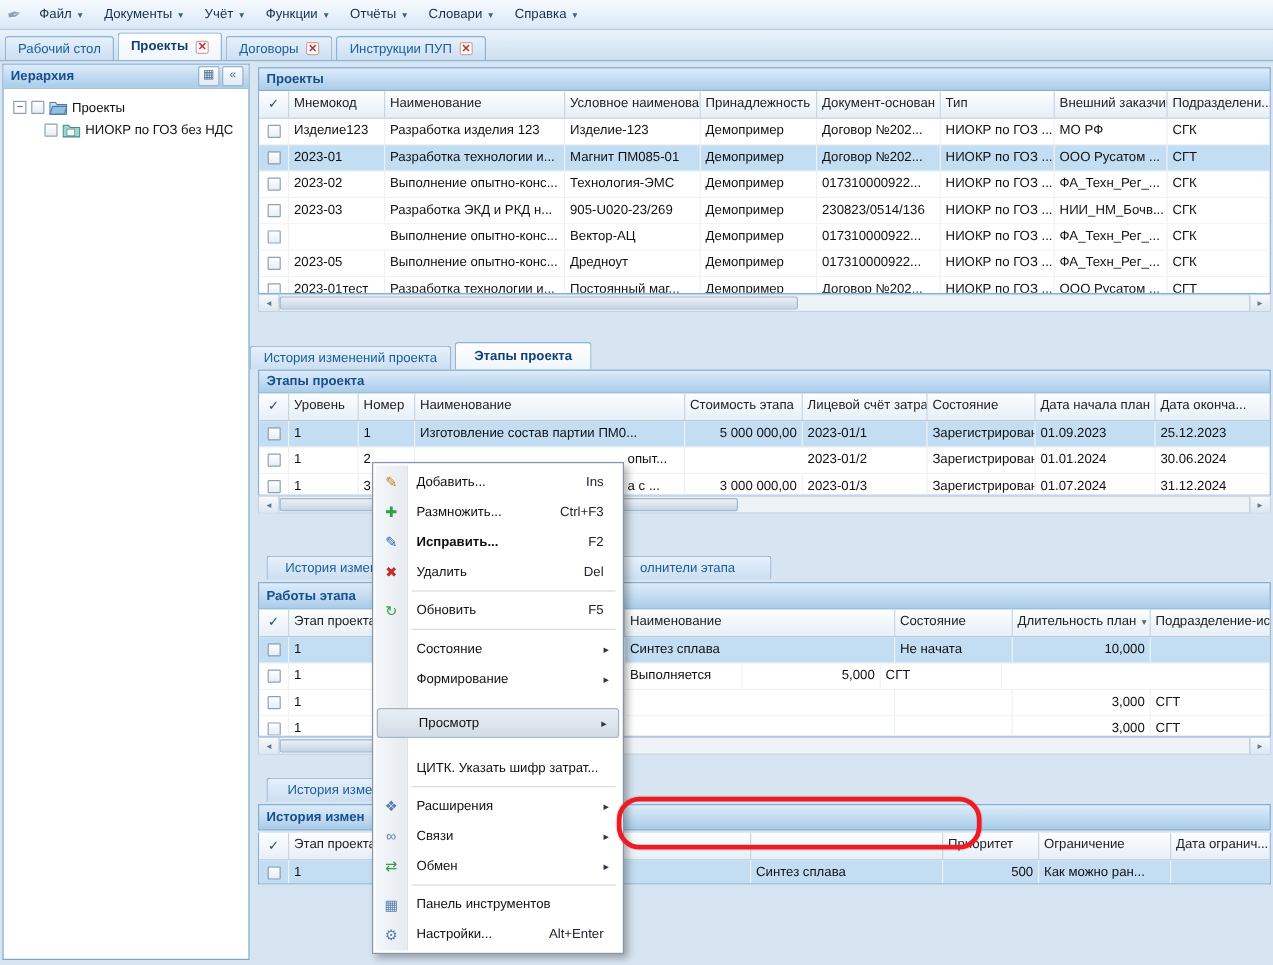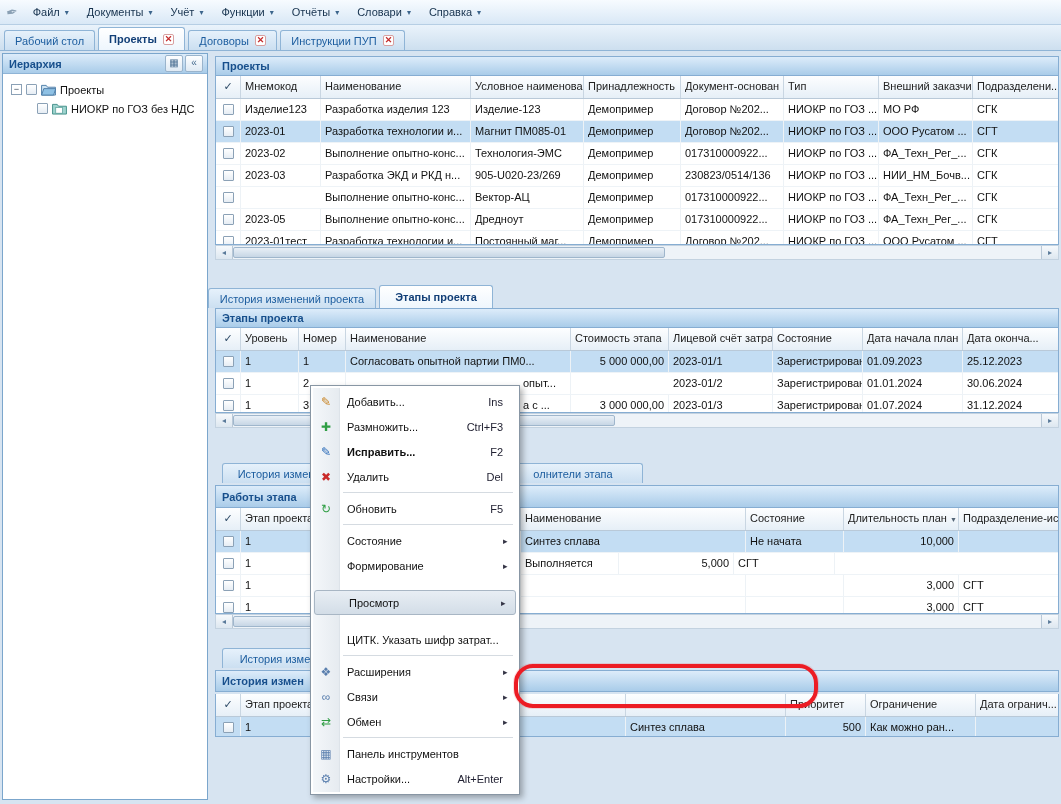--- a/index.html
+++ b/index.html
@@ -316,21 +316,21 @@
       <div class="th" style="width: 90px;"><span>Состояние</span></div>
       <div class="th" style="width: 100px;"><span>Дата начала план</span></div>
       <div class="th" style="width: 97px;"><span>Дата оконча...</span></div>
     </div>
     <div class="tr sel">
       <div class="td check">
         <span class="cb"></span>
       </div>
       <div class="td" style="width: 58px;">1</div>
       <div class="td" style="width: 47px;">1</div>
-      <div class="td" style="width: 225px;">Согласовать опытной партии ПМ0...</div>
+      <div class="td" style="width: 225px;">Изготовление состав партии ПМ0...</div>
       <div class="td r" style="width: 98px;">5 000 000,00</div>
       <div class="td" style="width: 104px;">2023-01/1</div>
       <div class="td" style="width: 90px;">Зарегистрирован</div>
       <div class="td" style="width: 100px;">01.09.2023</div>
       <div class="td" style="width: 97px;">25.12.2023</div>
     </div>
     <div class="tr">
       <div class="td check">
         <span class="cb"></span>
       </div>

